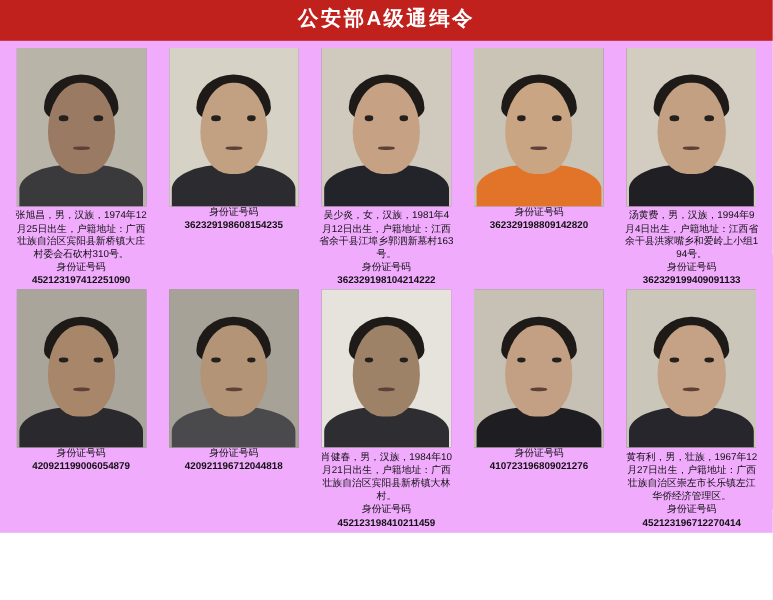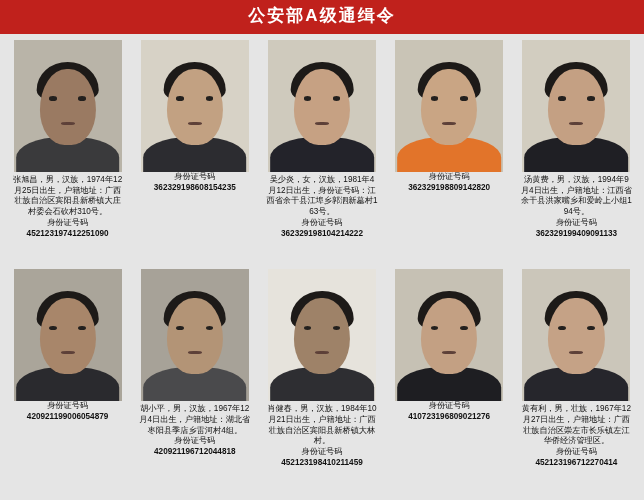--- a/index.html
+++ b/index.html
@@ -8,22 +8,22 @@
   }
   body {
     width: 644px;
     height: 500px;
     background: #ffffff;
     font-family: "Liberation Sans", sans-serif;
     overflow: hidden;
   }
   .poster {
     width: 644px;
-    height: 500px;
-    background: #e5e5e5;
+    height: 444px;
+    background: #f0abfc;
     box-sizing: border-box;
     display: flex;
     flex-direction: column;
   }
   .title-bar {
     background: #c0211c;
     color: #ffffff;
     text-align: center;
     font-size: 17px;
     font-weight: bold;
@@ -171,21 +171,21 @@
     <div class="card">
       <div class="photo">
         <div class="bg" style="background:#cfcabd"></div>
         <div class="body" style="background:#23232a"></div>
         <div class="hair"></div>
         <div class="head" style="background:#c6a183"></div>
         <div class="eyeL"></div>
           <div class="eyeR"></div>
           <div class="mouth"></div>
       </div>
-      <div class="caption">吴少炎，女，汉族，1981年4月12日出生，身份证号码：江西省余干县江埠乡郭泗新墓村163号。</div>
+      <div class="caption">吴少炎，女，汉族，1981年4月12日出生，户籍地址：江西省余干县江埠乡郭泗新墓村163号。</div>
       <div class="idlabel">身份证号码</div>
       <div class="idnum">362329198104214222</div>
     </div>
 
     <div class="card">
       <div class="photo">
         <div class="bg" style="background:#c9c4b6"></div>
         <div class="body" style="background:#e2742a"></div>
         <div class="hair"></div>
         <div class="head" style="background:#c9a584"></div>
@@ -229,21 +229,20 @@
     <div class="card">
       <div class="photo">
         <div class="bg" style="background:#a7a298"></div>
         <div class="body" style="background:#4a4a4c"></div>
         <div class="hair"></div>
         <div class="head" style="background:#b39476"></div>
         <div class="eyeL"></div>
           <div class="eyeR"></div>
           <div class="mouth"></div>
       </div>
-      <div class="caption">胡小平，男，汉族，1967年12月4日出生，户籍地址：湖北省枣阳县季店乡雷河村4组。</div>
       <div class="idlabel">身份证号码</div>
       <div class="idnum">420921196712044818</div>
     </div>
 
     <div class="card">
       <div class="photo">
         <div class="bg" style="background:#e6e3dc"></div>
         <div class="body" style="background:#2e2e32"></div>
         <div class="hair"></div>
         <div class="head" style="background:#9e8268"></div>

